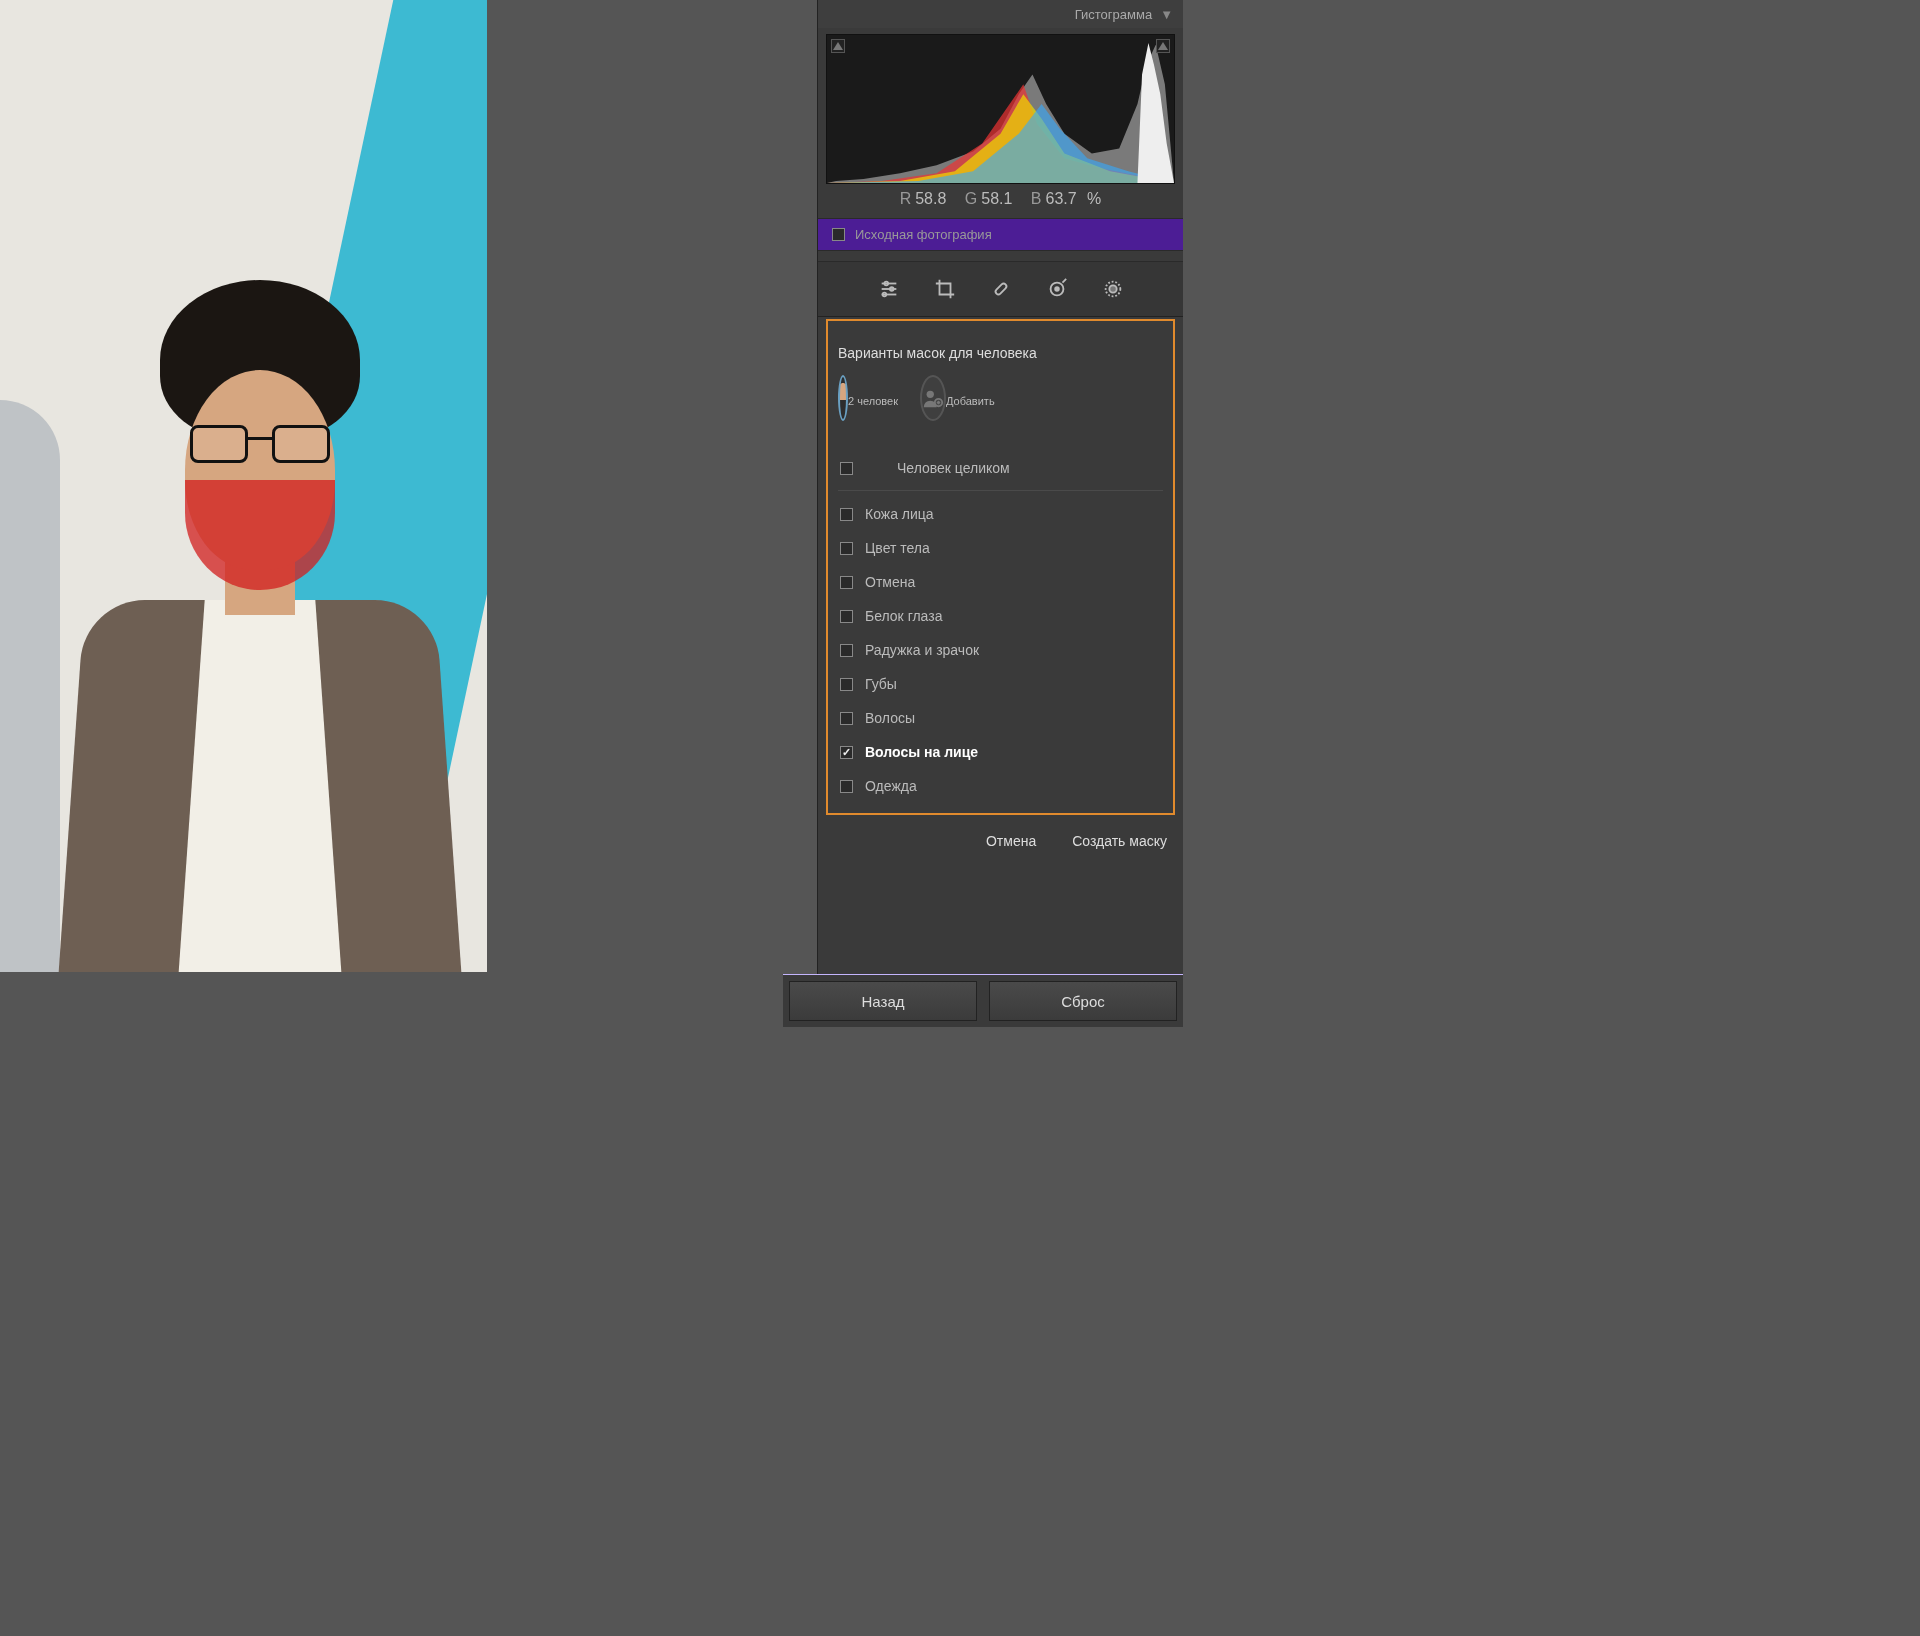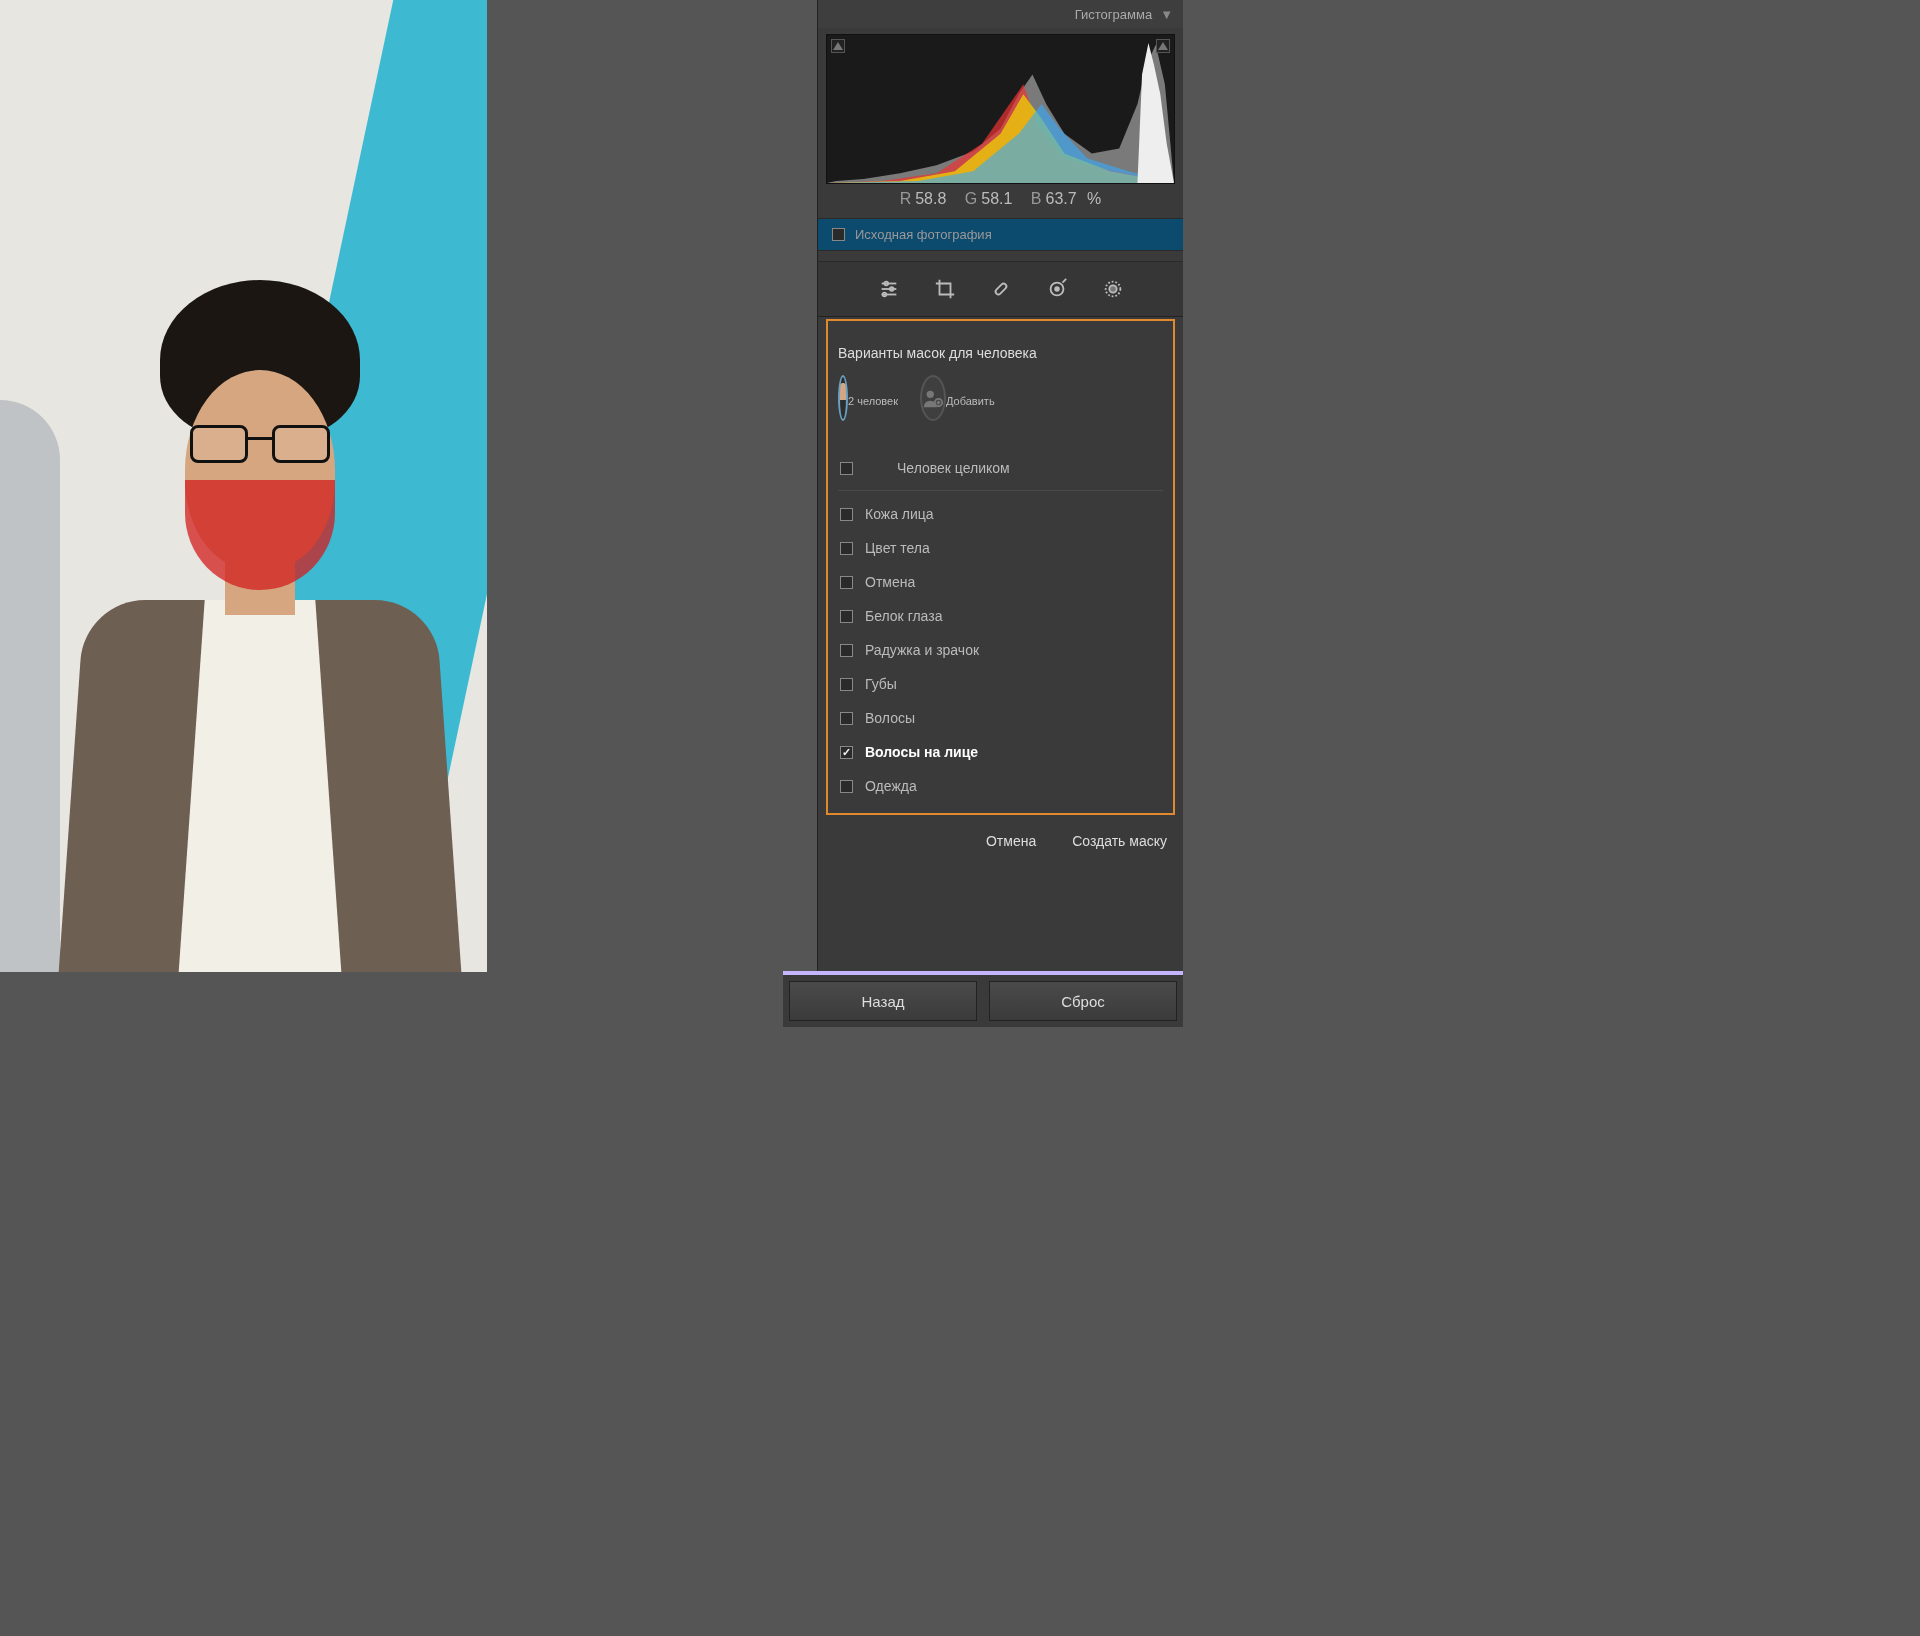--- a/index.html
+++ b/index.html
@@ -159,21 +159,21 @@
     padding: 6px 0 10px 0;
     font-size: 16px;
   }
   .hist-readout span.lab { color: #999; margin: 0 4px 0 14px; }
   .hist-readout span.lab:first-child { margin-left:0;}
   .orig-row {
     display: flex; align-items: center;
     padding: 8px 14px;
     border-top: 1px solid #2a2a2a;
     border-bottom: 1px solid #2a2a2a;
-    background: #0c4a6e;
+    background: #4c1d95;
     color: #999;
   }
   .orig-row .chk {
     width: 13px; height: 13px;
     border: 1px solid #888;
     margin-right: 10px;
     background: #2a2a2a;
   }
   .tools-row {
     background: #363636;
@@ -239,21 +239,21 @@
   .action-row {
     display:flex; justify-content:flex-end; gap: 36px;
     padding: 18px 16px 18px 0;
     color:#ddd;
     font-size: 14px;
   }
   .bottom-buttons {
     position:absolute; bottom:0; right:0;
     width:400px;
     display:flex;
-    border-top:4px solid #c4b5fd;
+    border-top:1px solid #c4b5fd;
     background:#3a3a3a;
   }
   .bottom-buttons button {
     flex:1;
     height:40px;
     background: linear-gradient(#4a4a4a,#3b3b3b);
     border:1px solid #222;
     color:#ddd;
     font-size:15px;
     cursor:pointer;

